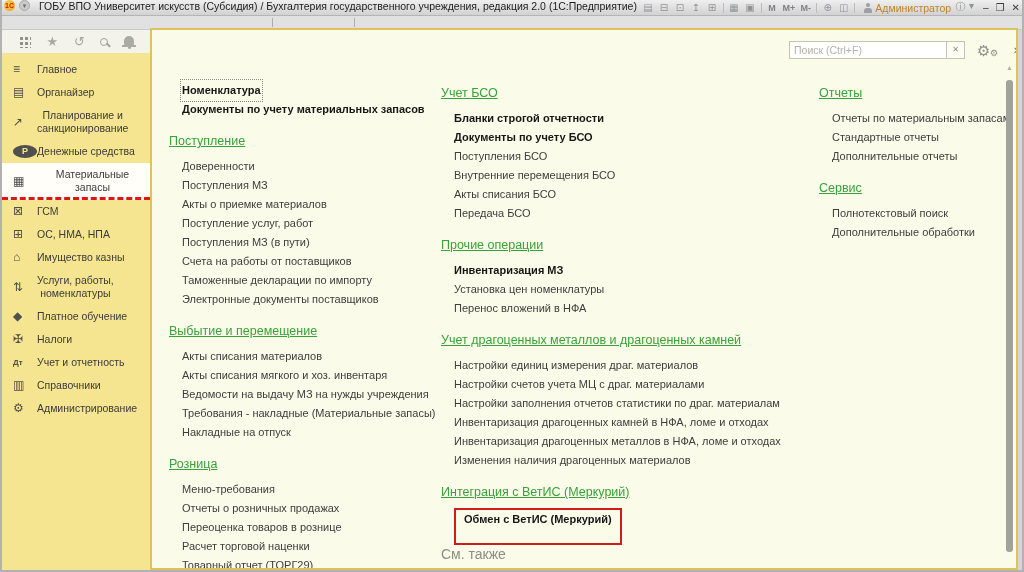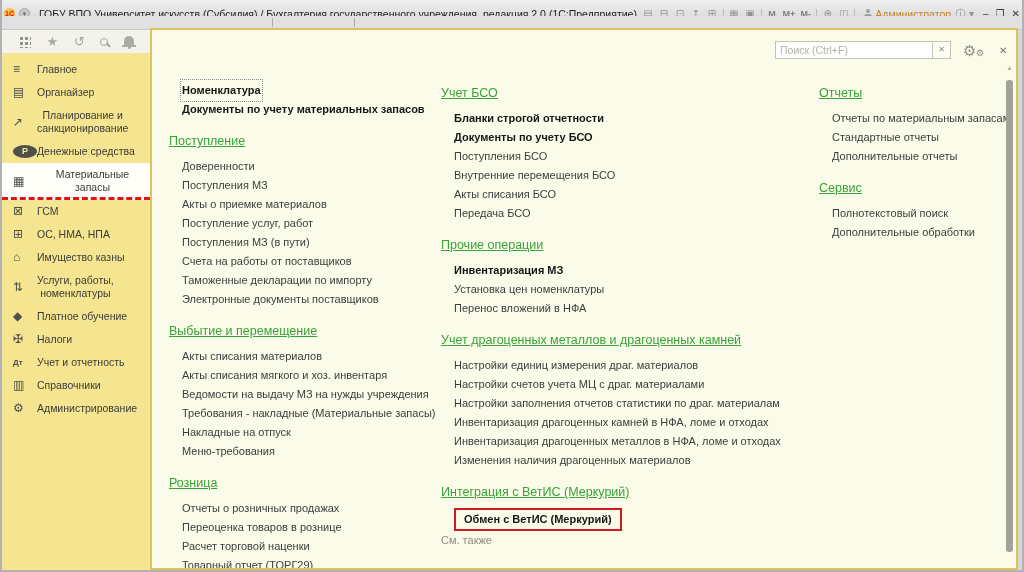--- a/index.html
+++ b/index.html
@@ -2,23 +2,23 @@
 <html><head>
 <meta charset="utf-8">
 <style>
   html,body{margin:0;padding:0;background:#888;}
   *{box-sizing:border-box;}
   .screen{position:relative;width:1024px;height:572px;background:#d6d6d6;
     font-family:"Liberation Sans","DejaVu Sans",sans-serif;overflow:hidden;
     border-left:2px solid #b2b2b2;border-right:2px solid #b2b2b2;border-bottom:2px solid #b2b2b2;}
 
   
-  .titlebar{position:absolute;left:-2px;top:0;width:1024px;height:28px;
+  .titlebar{position:absolute;left:-2px;top:0;width:1024px;height:16px;
     background:linear-gradient(#efefef,#d2d2d2);border-bottom:1px solid #b5b5b5;
-    display:flex;align-items:center;padding:0 4px;}
+    display:flex;padding:0 4px;}
   .logo-1c{width:11px;height:11px;border-radius:50%;background:radial-gradient(circle at 35% 35%,#ffd24d,#f0a020);
     color:#d01818;font-size:7px;font-weight:bold;text-align:center;line-height:11px;flex:0 0 auto;}
   .main-menu-btn{width:11px;height:11px;border-radius:50%;background:#cacaca;border:1px solid #a8a8a8;
     color:#6d6d6d;font-size:7px;text-align:center;line-height:9px;margin-left:4px;flex:0 0 auto;}
   .win-title{font-size:10.5px;color:#1c1c1c;margin-left:9px;white-space:nowrap;overflow:hidden;}
   .tb-spacer{flex:1;}
   .tb-icons{display:flex;align-items:center;gap:5px;margin-right:4px;}
   .tb-icon{font-size:10px;color:#8f9296;min-width:11px;text-align:center;white-space:nowrap;}
   .tb-icon.t-sep{min-width:1px;width:1px;height:10px;background:#bdbdbd;}
   .tb-icon.t-mem{font-size:9px;color:#7f8287;font-weight:bold;}
@@ -51,21 +51,21 @@
   .sb-icon{flex:0 0 24px;color:#4f4f4b;font-size:12px;line-height:13px;}
   .rub-icon{display:inline-block;width:13px;height:13px;border-radius:50%;background:#4f4f4b;color:#f6e590;
     font-size:9px;font-weight:bold;text-align:center;line-height:13px;}
   .dtkt{font-size:8px;font-weight:bold;letter-spacing:0;}
   .sb-label{font-size:10.5px;color:#3b3b38;white-space:pre-line;line-height:13px;text-align:center;}
   .sb-item.selected{background:#fffef8;border-bottom:3px dashed #e01616;padding-bottom:3px;}
 
   
   .panel{position:absolute;left:148px;top:28px;width:868px;height:542px;background:#fbfbe9;
     border:2px solid #ddc25e;overflow:hidden;}
-  .search-row{position:absolute;left:623px;top:11px;display:flex;align-items:center;}
+  .search-row{position:absolute;left:637px;top:11px;display:flex;align-items:center;}
   .search-input{width:158px;height:18px;border:1px solid #c4c4b2;background:#ffffff;font-size:10.5px;
     padding:0 4px;color:#3c3c3c;font-family:"Liberation Sans",sans-serif;}
   .search-input::placeholder{color:#b3b3a8;}
   .search-clear{width:18px;height:18px;border:1px solid #c4c4b2;border-left:none;background:#fdfdf3;
     color:#8a8a82;font-size:8px;text-align:center;line-height:16px;}
   .gear-btn{position:relative;margin-left:12px;color:#8f8f88;font-size:15px;line-height:15px;width:22px;}
   .gear-small{position:absolute;right:1px;bottom:-3px;font-size:9px;}
   .panel-close{margin-left:14px;color:#77776f;font-size:10px;}
 
   .vscroll{position:absolute;right:2px;top:34px;bottom:4px;width:9px;}
@@ -73,24 +73,24 @@
   .vscroll-thumb{position:absolute;top:16px;bottom:12px;left:1px;width:7px;background:#a2a29c;border-radius:3px;}
 
   .mcol{position:absolute;top:7px;}
   .mcol1{left:17px;width:282px;padding-top:44px;}
   .mcol2{left:289px;width:332px;padding-top:34px;}
   .mcol3{left:627px;width:230px;padding-top:34px;margin-left:40px;}
   .m-entry{white-space:nowrap;}
   .t-header{font-size:12.5px;color:#38a238;height:17px;line-height:17px;margin:14px 0 7px;text-decoration:underline;}
   .t-link,.t-link-bold{font-size:11px;color:#3d3d3d;height:19px;line-height:19px;padding-left:13px;cursor:default;}
   .t-link-bold{font-weight:bold;color:#161616;}
-  .t-see-also{font-size:11px;color:#8c8c82;height:15px;line-height:15px;margin:2px 0 20px;}
+  .t-see-also{font-size:14px;color:#8c8c82;height:15px;line-height:15px;margin:2px 0 20px;}
   .m-entry.focus .m-label{outline:1px dotted #8a8a8a;outline-offset:1px;display:inline-block;}
   .m-entry.highlight{height:auto;margin:2px 0;}
-  .m-entry.highlight .m-label{display:inline-block;border:2px solid #cf1d1d;padding:2px 8px 3px;line-height:14px;}
+  .m-entry.highlight .m-label{display:inline-block;border:2px solid #cf1d1d;padding:2px 8px 17px;line-height:14px;}
 </style>
 </head>
 <body>
 
 <div class="screen">
 
   <div class="titlebar">
     <div class="logo-1c">1С</div>
     <div class="main-menu-btn">▾</div>
     <div class="win-title">ГОБУ ВПО Университет искусств (Субсидия) / Бухгалтерия государственного учреждения, редакция 2.0  (1С:Предприятие)</div>
@@ -259,25 +259,25 @@
         </div>
         <div class="m-entry t-link">
           <span class="m-label">Ведомости на выдачу МЗ на нужды учреждения</span>
         </div>
         <div class="m-entry t-link">
           <span class="m-label">Требования - накладные (Материальные запасы)</span>
         </div>
         <div class="m-entry t-link">
           <span class="m-label">Накладные на отпуск</span>
         </div>
+        <div class="m-entry t-header">
+          <span class="m-label">Розница</span>
+        </div>
         <div class="m-entry t-link">
           <span class="m-label">Меню-требования</span>
-        </div>
-        <div class="m-entry t-header">
-          <span class="m-label">Розница</span>
         </div>
         <div class="m-entry t-link">
           <span class="m-label">Отчеты о розничных продажах</span>
         </div>
         <div class="m-entry t-link">
           <span class="m-label">Переоценка товаров в рознице</span>
         </div>
         <div class="m-entry t-link">
           <span class="m-label">Расчет торговой наценки</span>
         </div>

